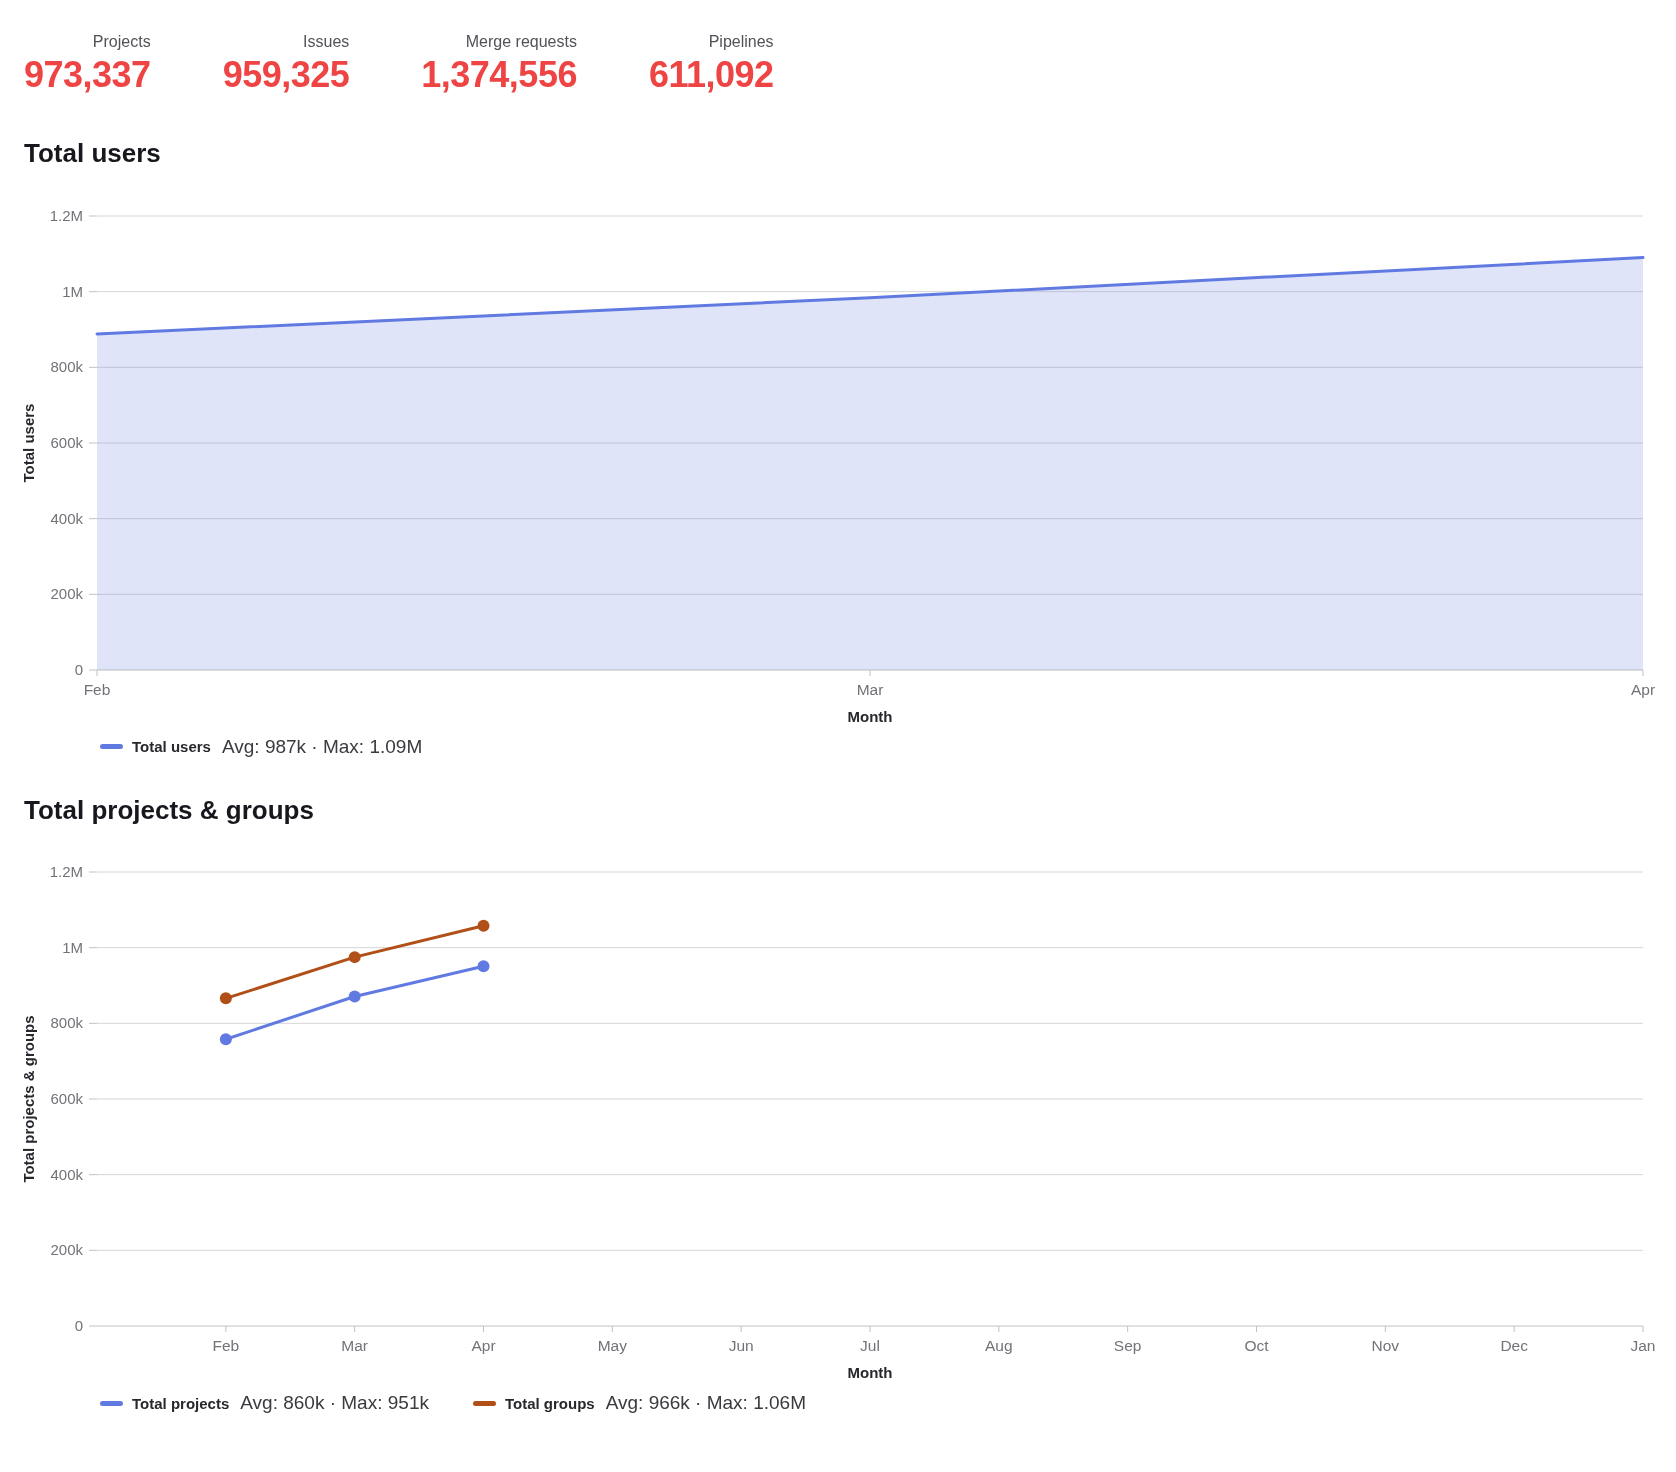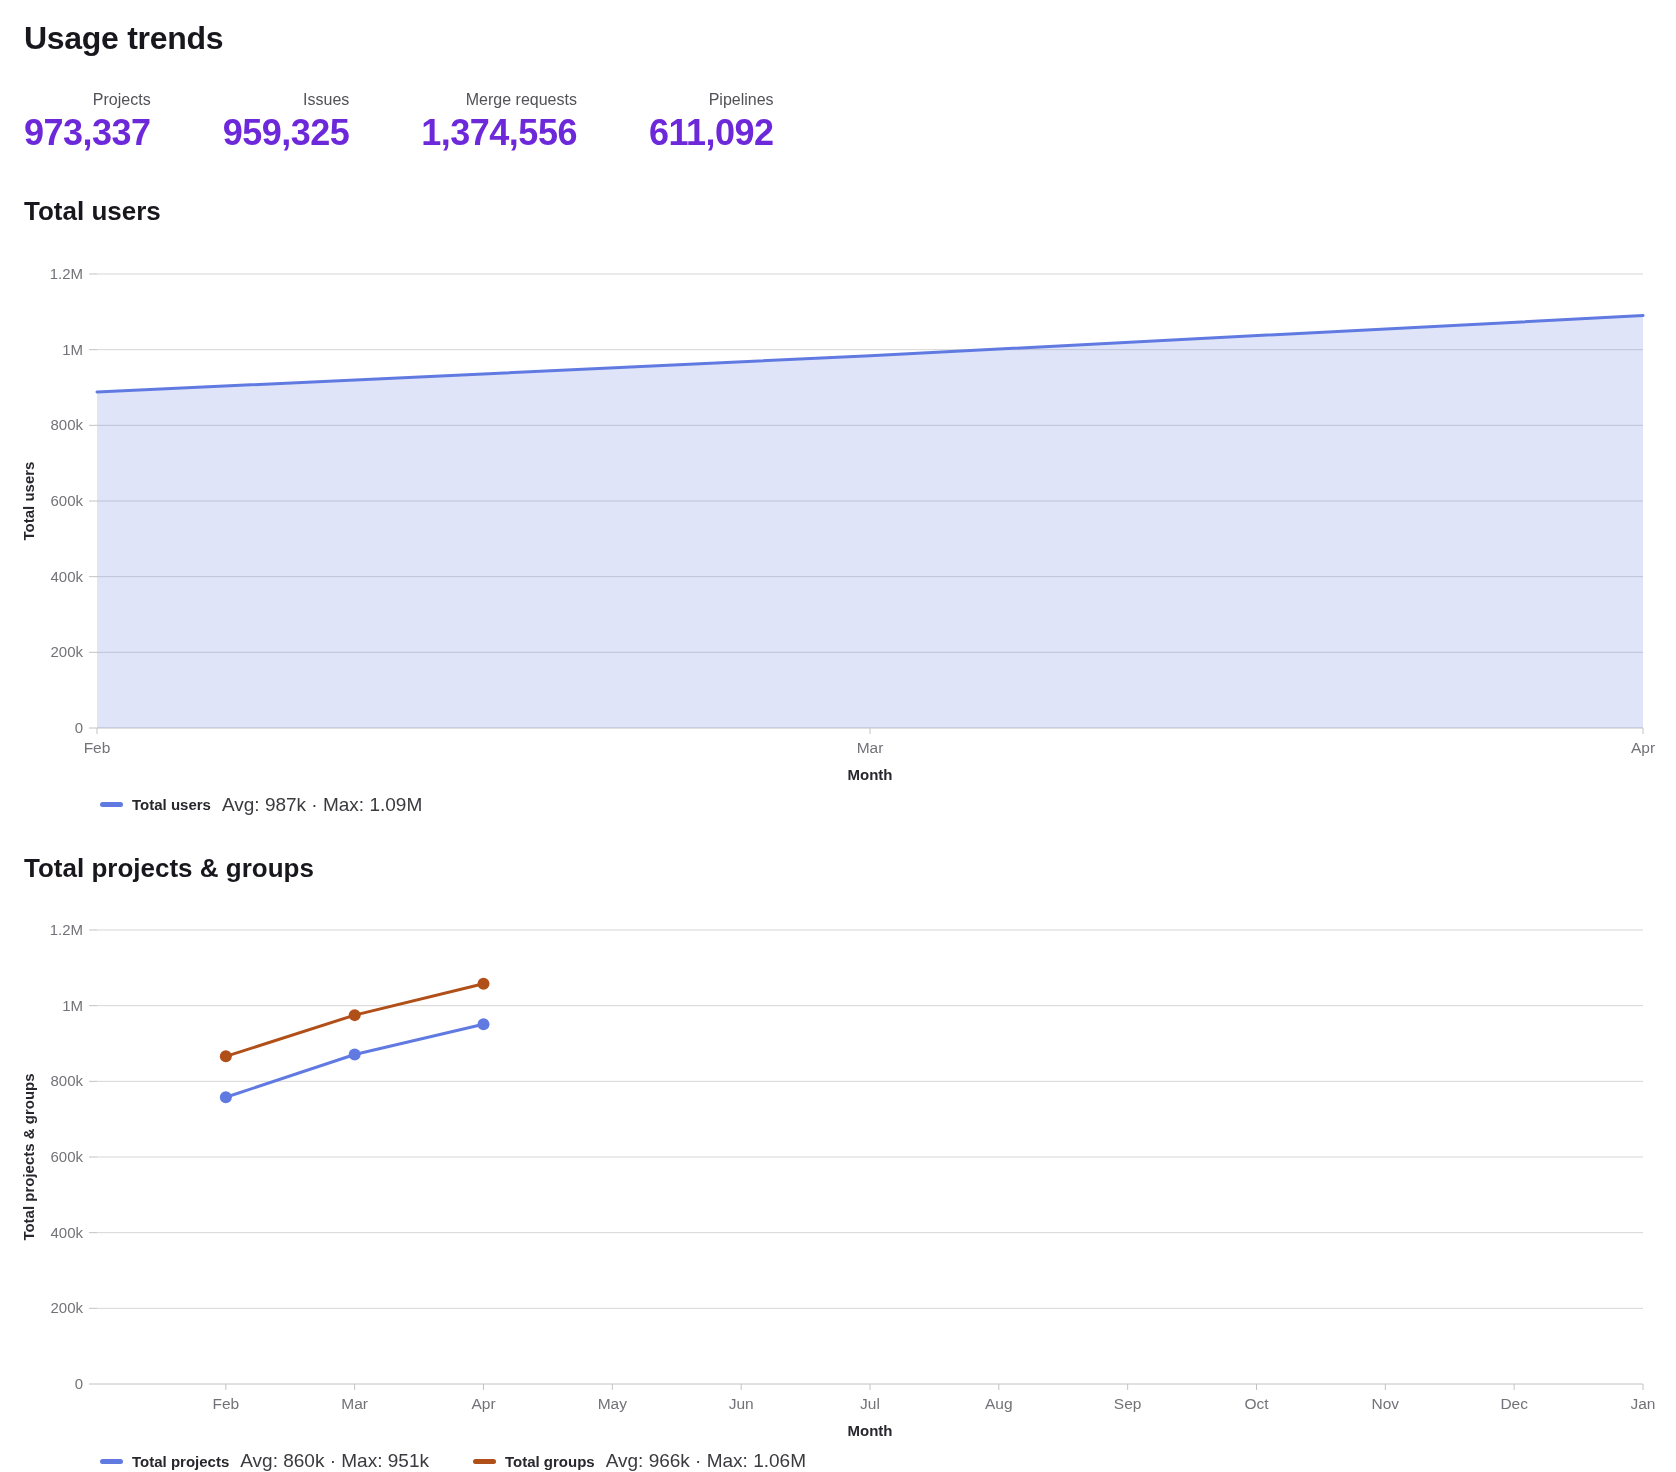--- a/index.html
+++ b/index.html
@@ -11,41 +11,40 @@
     overflow-x:hidden;
   }
   .pad{padding-left:24px;padding-right:24px;}
   h1.page-title{
     font-size:32px;font-weight:700;color:#18171d;
     margin:18px 0 0 0;letter-spacing:-0.3px;line-height:1.25;
   }
   .stats-row{display:flex;gap:72px;margin-top:30px;text-align:right;}
   .stat-item{display:flex;flex-direction:column;}
   .stat-label{font-size:16px;color:#535158;line-height:1.5;}
-  .stat-value{font-size:36px;font-weight:700;color:#6d28d9;line-height:1.15;letter-spacing:-0.5px;}
+  .stat-value{font-size:36px;font-weight:700;color:#ef4444;line-height:1.15;letter-spacing:-0.5px;}
   h2.section-title{
     font-size:26px;font-weight:700;color:#18171d;
     margin:42px 0 10px 0;line-height:1.25;
   }
   h2.section-title.second{margin-top:36px;}
   svg.chart{display:block;}
   .chart-legend{
     display:flex;align-items:center;gap:44px;
     margin:4px 0 0 100px;height:22px;
   }
   .legend-item{display:flex;align-items:center;gap:9px;}
   .legend-dash{width:23px;height:5px;border-radius:3px;flex:none;}
   .legend-name{font-weight:700;font-size:15px;color:#28272d;white-space:nowrap;}
   .legend-stats{font-size:19px;color:#3a3a3f;margin-left:2px;white-space:nowrap;}
 </style>
 </head>
 <body>
 
 <div class="pad">
-  <h1 class="page-title">Usage trends</h1>
 
   <div class="stats-row">
     <div class="stat-item">
       <span class="stat-label">Projects</span>
       <span class="stat-value">973,337</span>
     </div>
     <div class="stat-item">
       <span class="stat-label">Issues</span>
       <span class="stat-value">959,325</span>
     </div>

